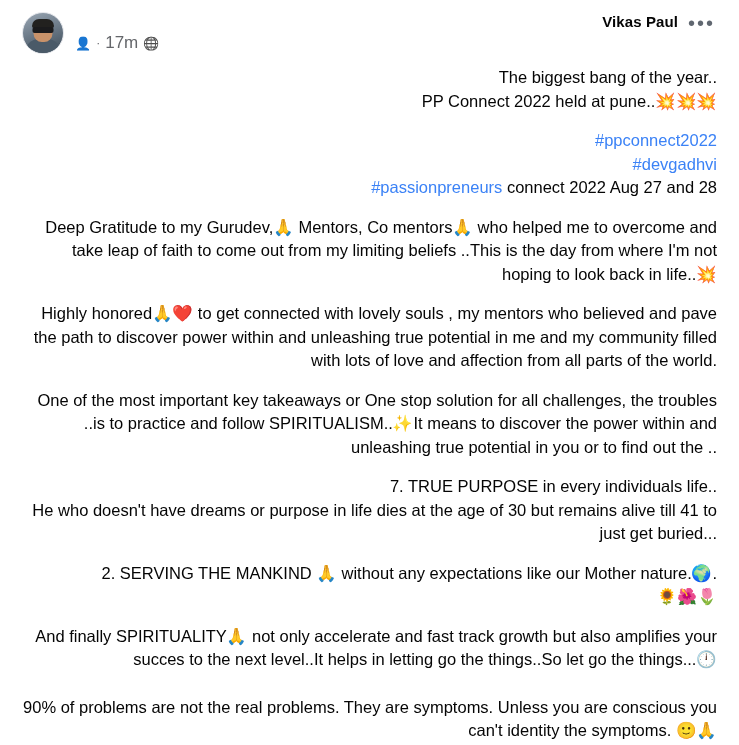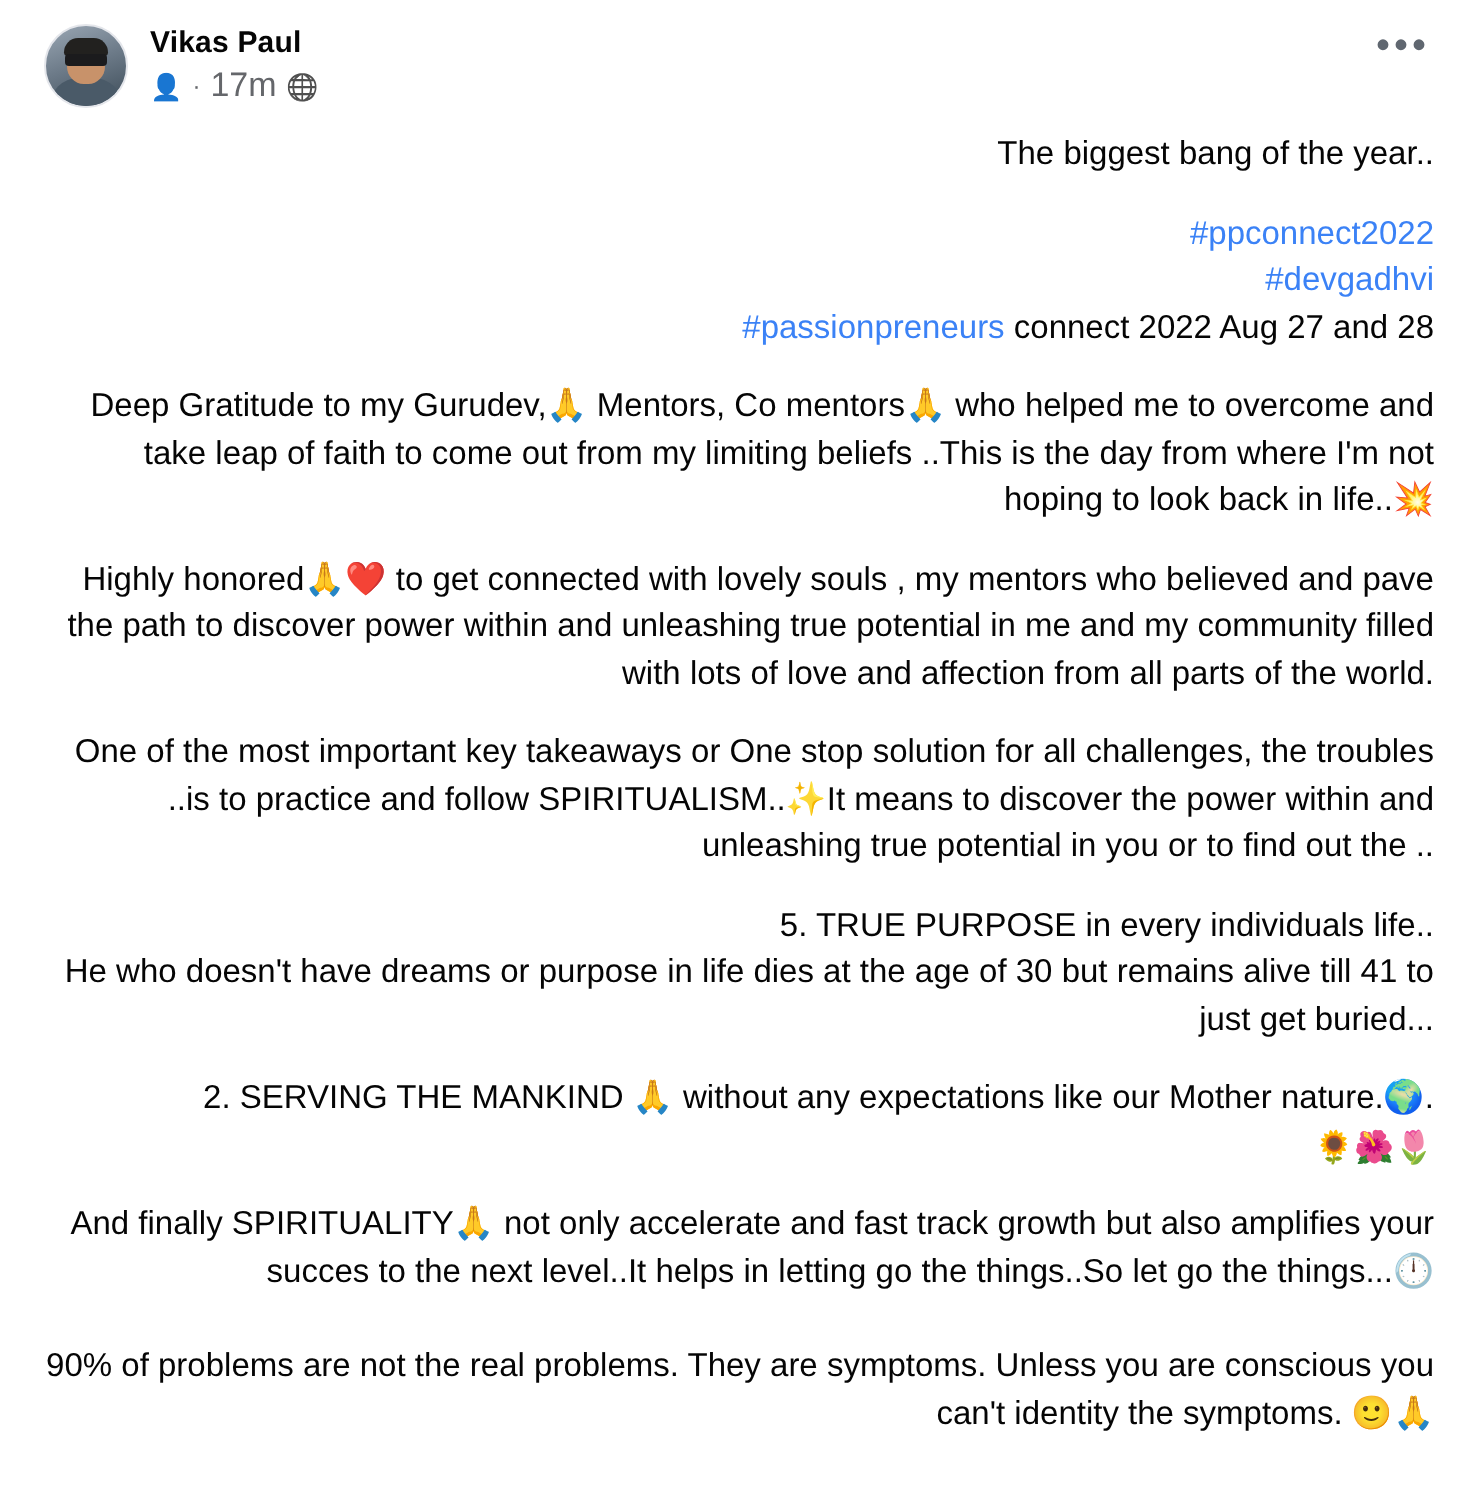--- a/index.html
+++ b/index.html
@@ -20,20 +20,21 @@
     height: 745px;
     box-sizing: border-box;
     padding: 10px 22px 0 22px;
     background: #ffffff;
   }
   
   .post-header {
     display: flex;
     align-items: flex-start;
     padding: 2px 0 6px 0;
+    text-align: right;
   }
   .avatar {
     width: 42px;
     height: 42px;
     border-radius: 50%;
     flex: 0 0 42px;
     background: linear-gradient(160deg, #9aa7b4 0%, #6e7c8a 45%, #3c4b57 100%);
     position: relative;
     overflow: hidden;
     border: 1px solid #e4e6eb;
@@ -177,20 +178,21 @@
       </div>
     </div>
 
     <div class="kebab">•••</div>
   </div>
 
   <div class="post-body">
 
     <div class="para">
       <div>The biggest bang of the year..</div>
+      <div>PP Connect 2022 held at pune..💥💥💥</div>
     </div>
 
     <div class="para">
       <div>
         <span class="tag">#ppconnect2022</span>
       </div>
       <div>
         <span class="tag">#devgadhvi</span>
       </div>
       <div>
@@ -198,21 +200,21 @@
       </div>
     </div>
 
     <div class="para">Deep Gratitude to my Gurudev,🙏 Mentors,  Co mentors🙏 who helped me to overcome and take leap of faith to come out from my limiting beliefs ..This is the day from where I'm not hoping to look back in life..💥</div>
 
     <div class="para">Highly honored🙏❤️ to get connected with lovely souls , my mentors who believed and pave the path to discover power within and unleashing true potential in me and my community filled with lots of love and affection from all parts of the world.</div>
 
     <div class="para">One of the most important key takeaways or One stop solution for all challenges, the troubles ..is to practice and follow SPIRITUALISM..✨It means to discover the power within and unleashing true potential in you  or to find out the ..</div>
 
     <div class="para">
-      <div> 5. TRUE PURPOSE in every individuals life..</div>
+      <div> 7. TRUE PURPOSE in every individuals life..</div>
       <div>He who doesn't have dreams or purpose in life dies at the age of 30 but remains alive till 41 to just get buried...</div>
     </div>
 
     <div class="para">
       <div>2. SERVING THE MANKIND 🙏 without any expectations like our Mother nature.🌍.</div>
       <div class="emoji">🌻🌺🌷</div>
     </div>
 
     <div class="para">And finally SPIRITUALITY🙏 not only accelerate and fast track growth  but also amplifies your succes to the next level..It helps in letting go the things..So let go the things...🕛</div>
 

